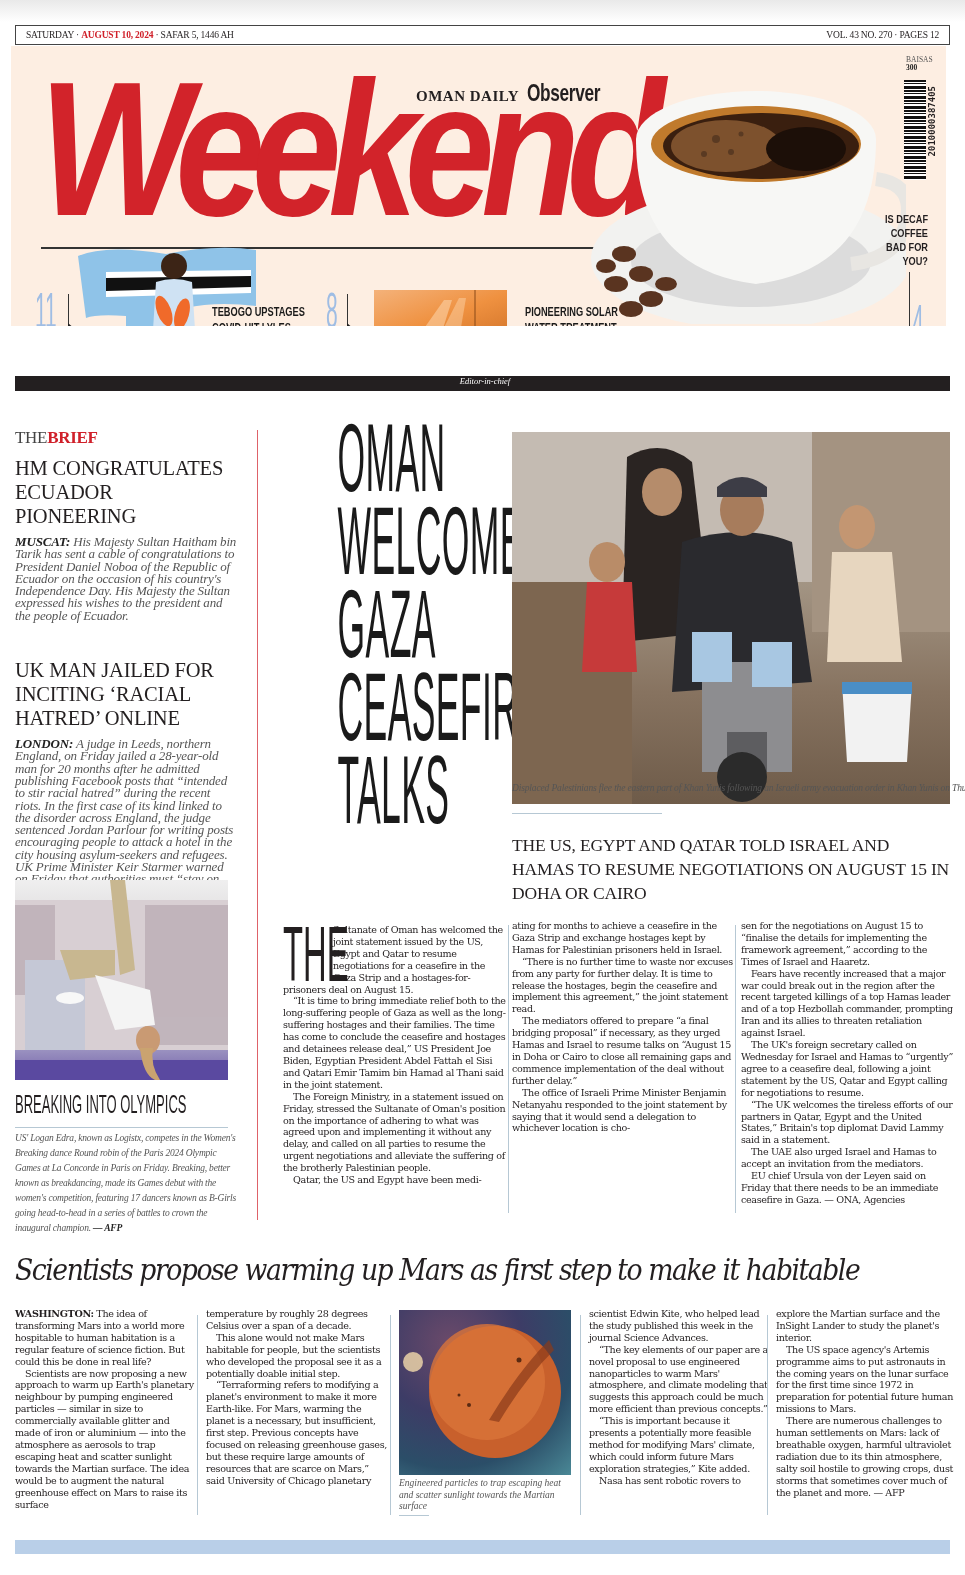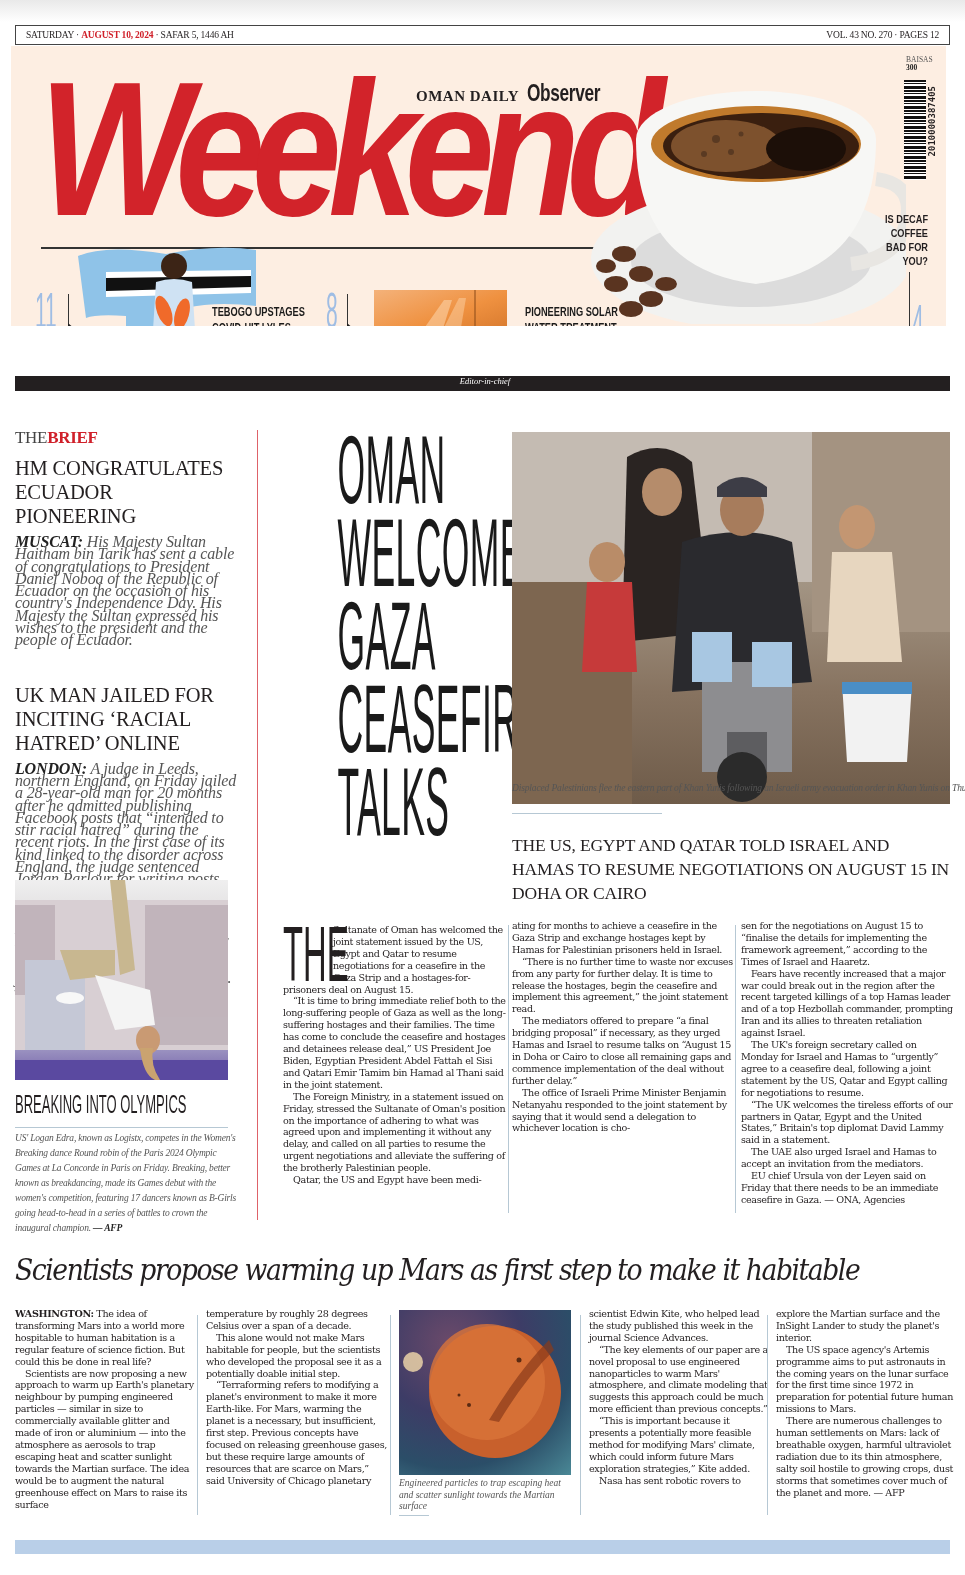--- a/index.html
+++ b/index.html
@@ -57,37 +57,37 @@
     color: #fff; font-family: "Liberation Serif", serif; font-size: 8.5px; display: flex; align-items: center; padding-left: 5px; gap: 5px; flex-direction: column; }
   .editor i { font-style: italic; }
   .editor b { letter-spacing: 0.2px; }
 
   
   .brief { position: absolute; left: 15px; top: 428px; width: 222px; }
   .brief-title { font-family: "Liberation Serif", serif; font-size: 17px; color: #444; letter-spacing: -0.3px; }
   .brief-title .b { color: #d0202a; font-weight: bold; }
   .brief h2 { font-family: "Liberation Serif", serif; font-weight: normal; font-size: 20.5px; line-height: 24px;
     color: #231f20; margin-top: 8px; letter-spacing: -0.2px; }
-  .brief p { font-family: "Liberation Serif", serif; font-style: italic; font-size: 16px; line-height: 12.3px;
+  .brief p { font-family: "Liberation Serif", serif; font-style: italic; font-size: 13px; line-height: 12.3px;
     color: #555; margin-top: 8px; letter-spacing: -0.15px; }
   .brief p b { color: #222; font-style: italic; }
   .brief-sep { height: 28px; }
   .red-vline { position: absolute; left: 257px; top: 430px; width: 1px; height: 790px; background: #d0202a; opacity: 0.7; }
 
   .breaking-photo { position: absolute; left: 15px; top: 880px; width: 213px; height: 200px; overflow: hidden;
     background: linear-gradient(180deg, #efefef 0%, #d9d5d8 30%, #c7b8c3 60%, #a9a2c8 80%, #6f5fa8 100%); }
   .breaking-title { position: absolute; left: 15px; top: 1090px; font-family: "Liberation Sans", sans-serif;
     font-size: 26px; line-height: 28px; color: #231f20; transform: scaleX(0.5); transform-origin: left top; letter-spacing: 0px; white-space: nowrap; }
   .breaking-rule { position: absolute; left: 15px; top: 1127px; width: 213px; height: 1px; background: #b6c8d4; }
   .breaking-cap { position: absolute; left: 15px; top: 1131px; width: 225px; font-family: "Liberation Serif", serif;
     font-style: italic; font-size: 9.5px; line-height: 15px; color: #555; letter-spacing: -0.2px; }
   .breaking-cap b { color: #222; }
 
   
-  .mainhead { position: absolute; left: 262px; top: 428px; width: 240px; text-align: left;
+  .mainhead { position: absolute; left: 262px; top: 416px; width: 240px; text-align: left;
     font-family: "Liberation Sans", sans-serif; font-weight: normal; color: #1a1a1a; }
   .mainhead div { font-size: 96px; line-height: 83px; transform: scaleX(0.37); transform-origin: center top; white-space: nowrap; letter-spacing: 1px; }
 
   
   .mainphoto { position: absolute; left: 512px; top: 432px; width: 438px; height: 372px; overflow: hidden;
     background: linear-gradient(180deg, #b9aea2 0%, #a39584 40%, #877360 70%, #6e5b49 100%); }
   .photo-cap { position: absolute; left: 512px; top: 782px; width: 527px; font-family: "Liberation Serif", serif;
     font-style: italic; font-size: 9.5px; line-height: 12px; color: #555; letter-spacing: -0.15px; }
   .photo-cap b { color: #222; }
   .photo-cap-rule { position: absolute; left: 512px; top: 813px; width: 150px; height: 1px; background: #b6c8d4; }
@@ -299,21 +299,21 @@
 <div class="col" style="left:512px; top:920px; width:222px;">
   <p class="noind">ating for months to achieve a ceasefire in the Gaza Strip and exchange hostages kept by Hamas for Palestinian prisoners held in Israel.</p>
   <p>“There is no further time to waste nor excuses from any party for further delay. It is time to release the hostages, begin the ceasefire and implement this agreement,” the joint statement read.</p>
   <p>The mediators offered to prepare “a final bridging proposal” if necessary, as they urged Hamas and Israel to resume talks on “August 15 in Doha or Cairo to close all remaining gaps and commence implementation of the deal without further delay.”</p>
   <p>The office of Israeli Prime Minister Benjamin Netanyahu responded to the joint statement by saying that it would send a delegation to whichever location is cho-</p>
 </div>
 <div class="col-rule" style="left:735px; top:925px; height:288px;"></div>
 <div class="col" style="left:741px; top:920px; width:215px;">
   <p class="noind">sen for the negotiations on August 15 to “finalise the details for implementing the framework agreement,” according to the Times of Israel and Haaretz.</p>
   <p>Fears have recently increased that a major war could break out in the region after the recent targeted killings of a top Hamas leader and of a top Hezbollah commander, prompting Iran and its allies to threaten retaliation against Israel.</p>
-  <p>The UK's foreign secretary called on Monday for Israel and Hamas to “urgently” agree to a ceasefire deal, following a joint statement by the US, Qatar and Egypt calling for negotiations to resume.</p>
+  <p>The UK's foreign secretary called on Wednesday for Israel and Hamas to “urgently” agree to a ceasefire deal, following a joint statement by the US, Qatar and Egypt calling for negotiations to resume.</p>
   <p>“The UK welcomes the tireless efforts of our partners in Qatar, Egypt and the United States,” Britain's top diplomat David Lammy said in a statement.</p>
   <p>The UAE also urged Israel and Hamas to accept an invitation from the mediators.</p>
   <p>EU chief Ursula von der Leyen said on Friday that there needs to be an immediate ceasefire in Gaza. — ONA, Agencies</p>
 </div>
 
 <div class="mars-head">Scientists propose warming up Mars as first step to make it habitable</div>
 
 <div class="col" style="left:15px; top:1308px; width:180px;">
   <p class="noind"><b>WASHINGTON:</b><span> The idea of transforming Mars into a world more hospitable to human habitation is a regular feature of science fiction. But could this be done in real life?</span></p>
   <p>Scientists are now proposing a new approach to warm up Earth's planetary neighbour by pumping engineered particles — similar in size to commercially available glitter and made of iron or aluminium — into the atmosphere as aerosols to trap escaping heat and scatter sunlight towards the Martian surface. The idea would be to augment the natural greenhouse effect on Mars to raise its surface</p>

